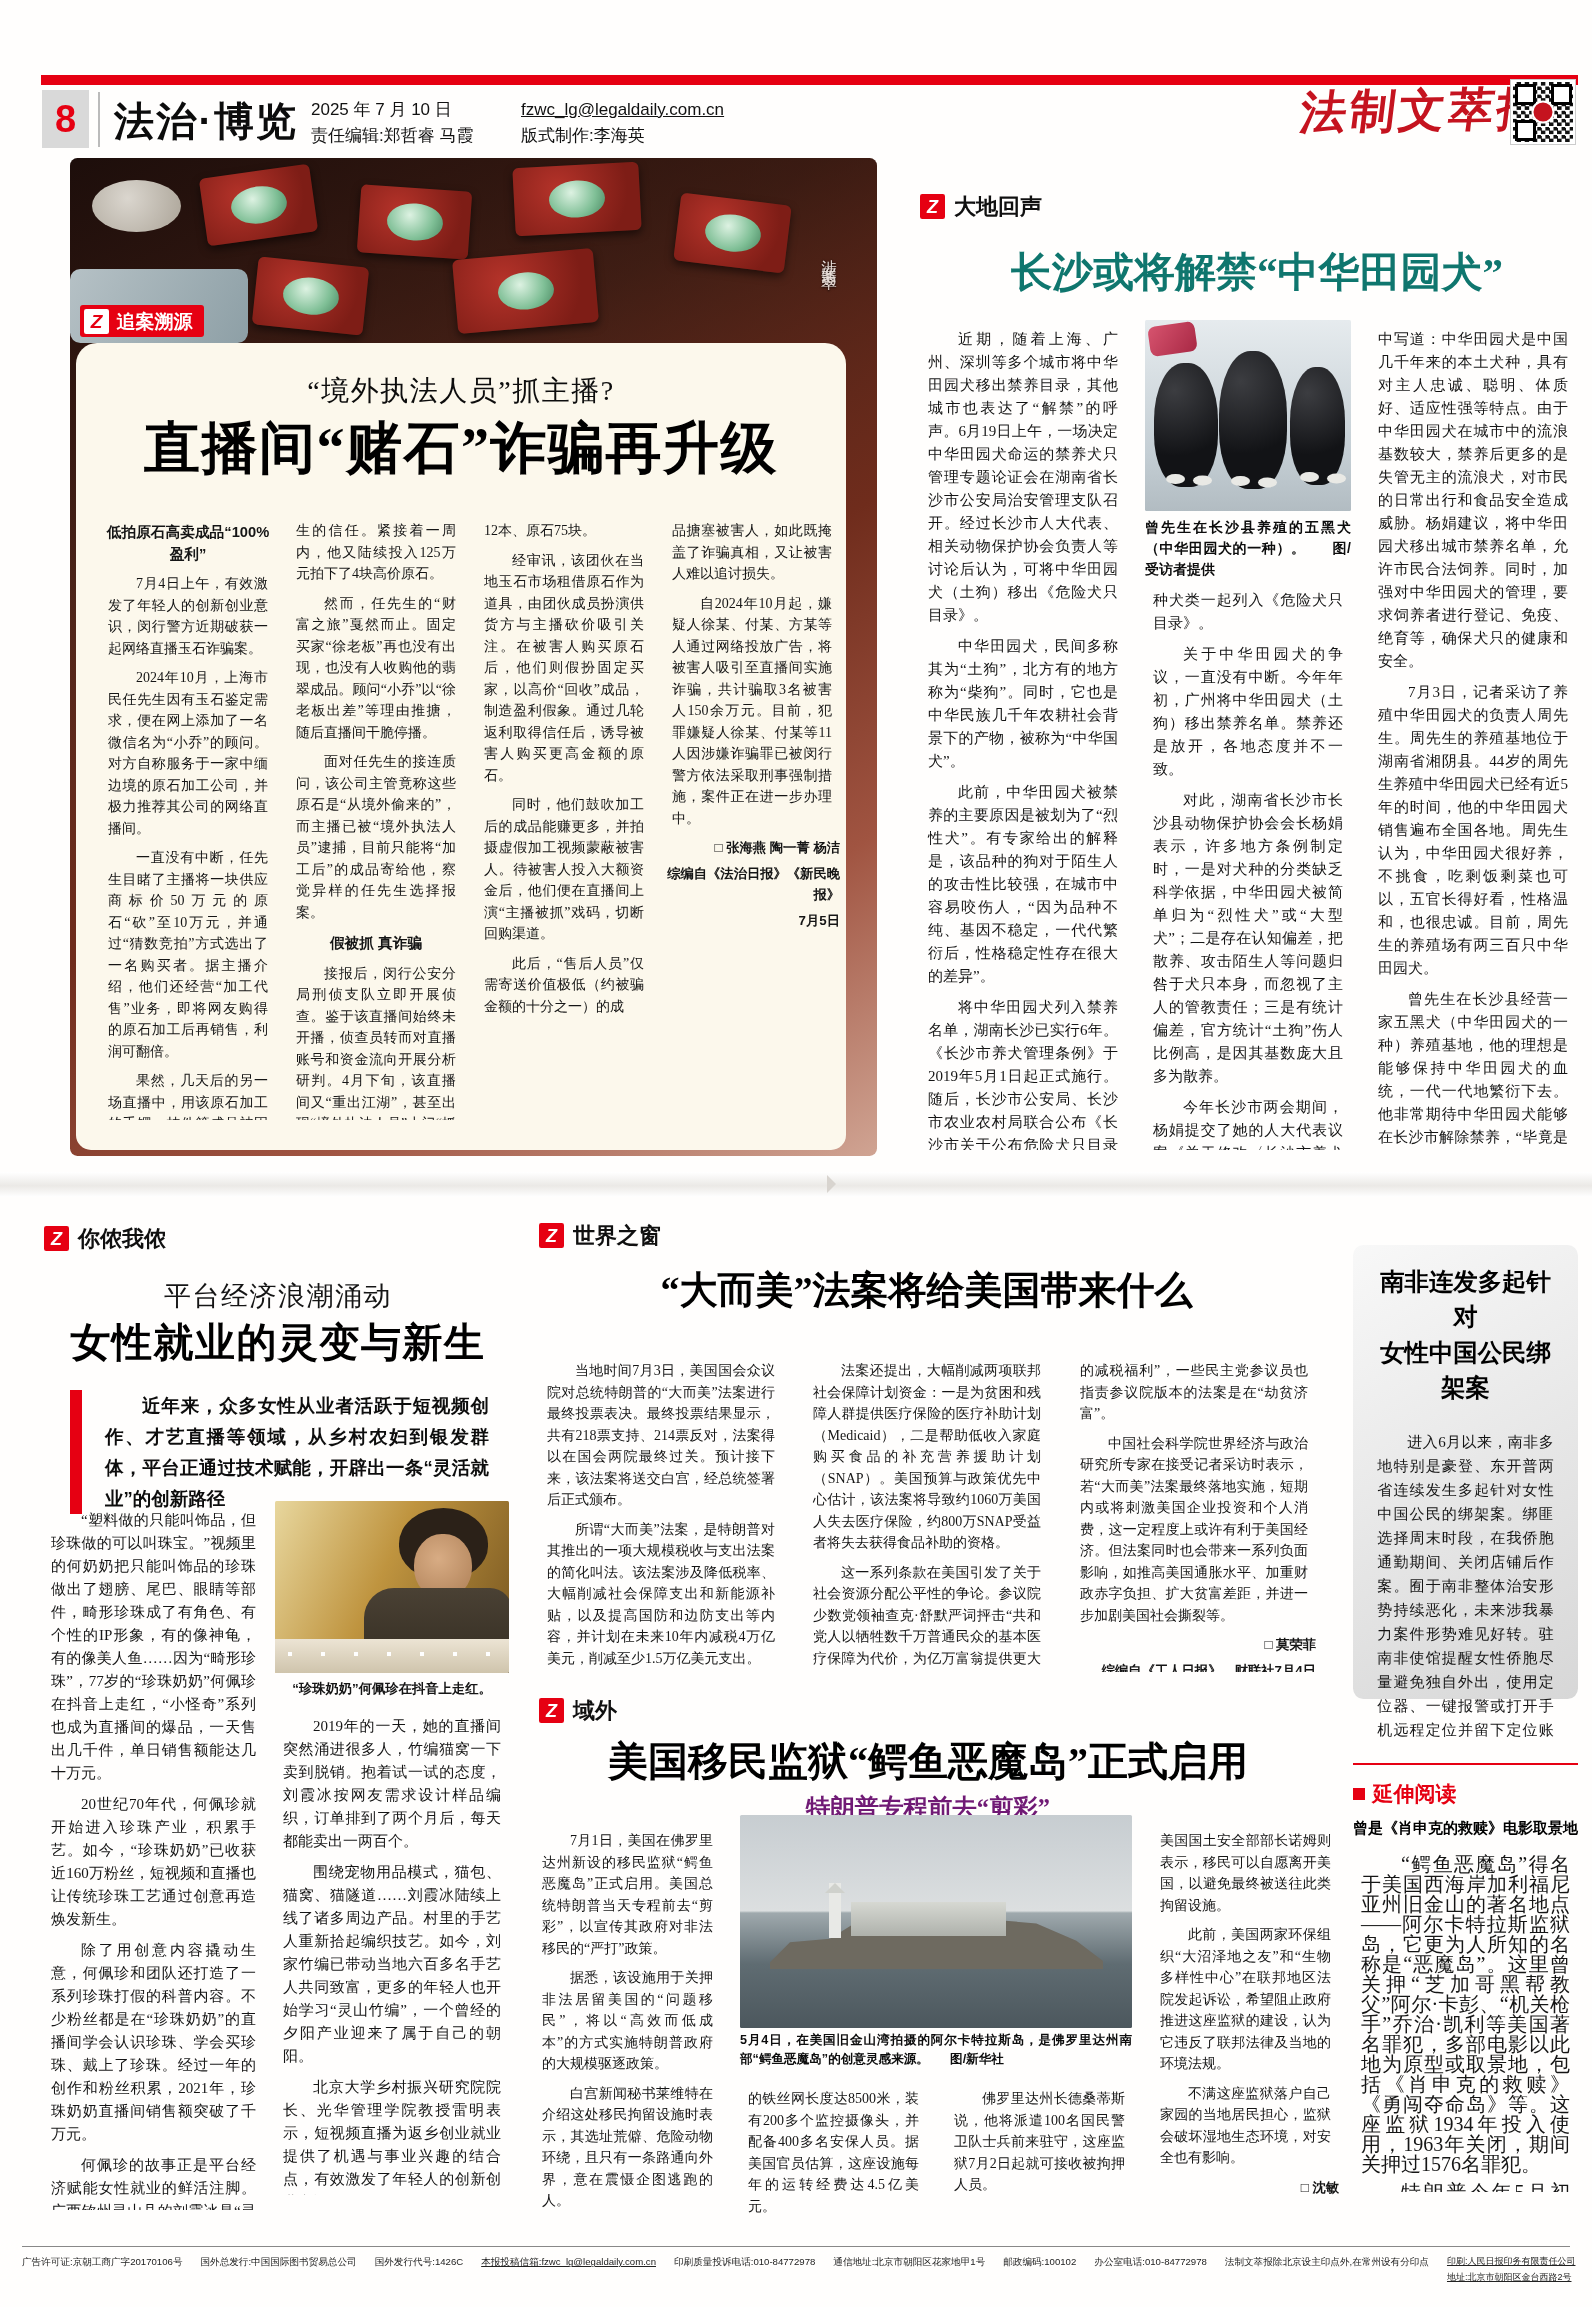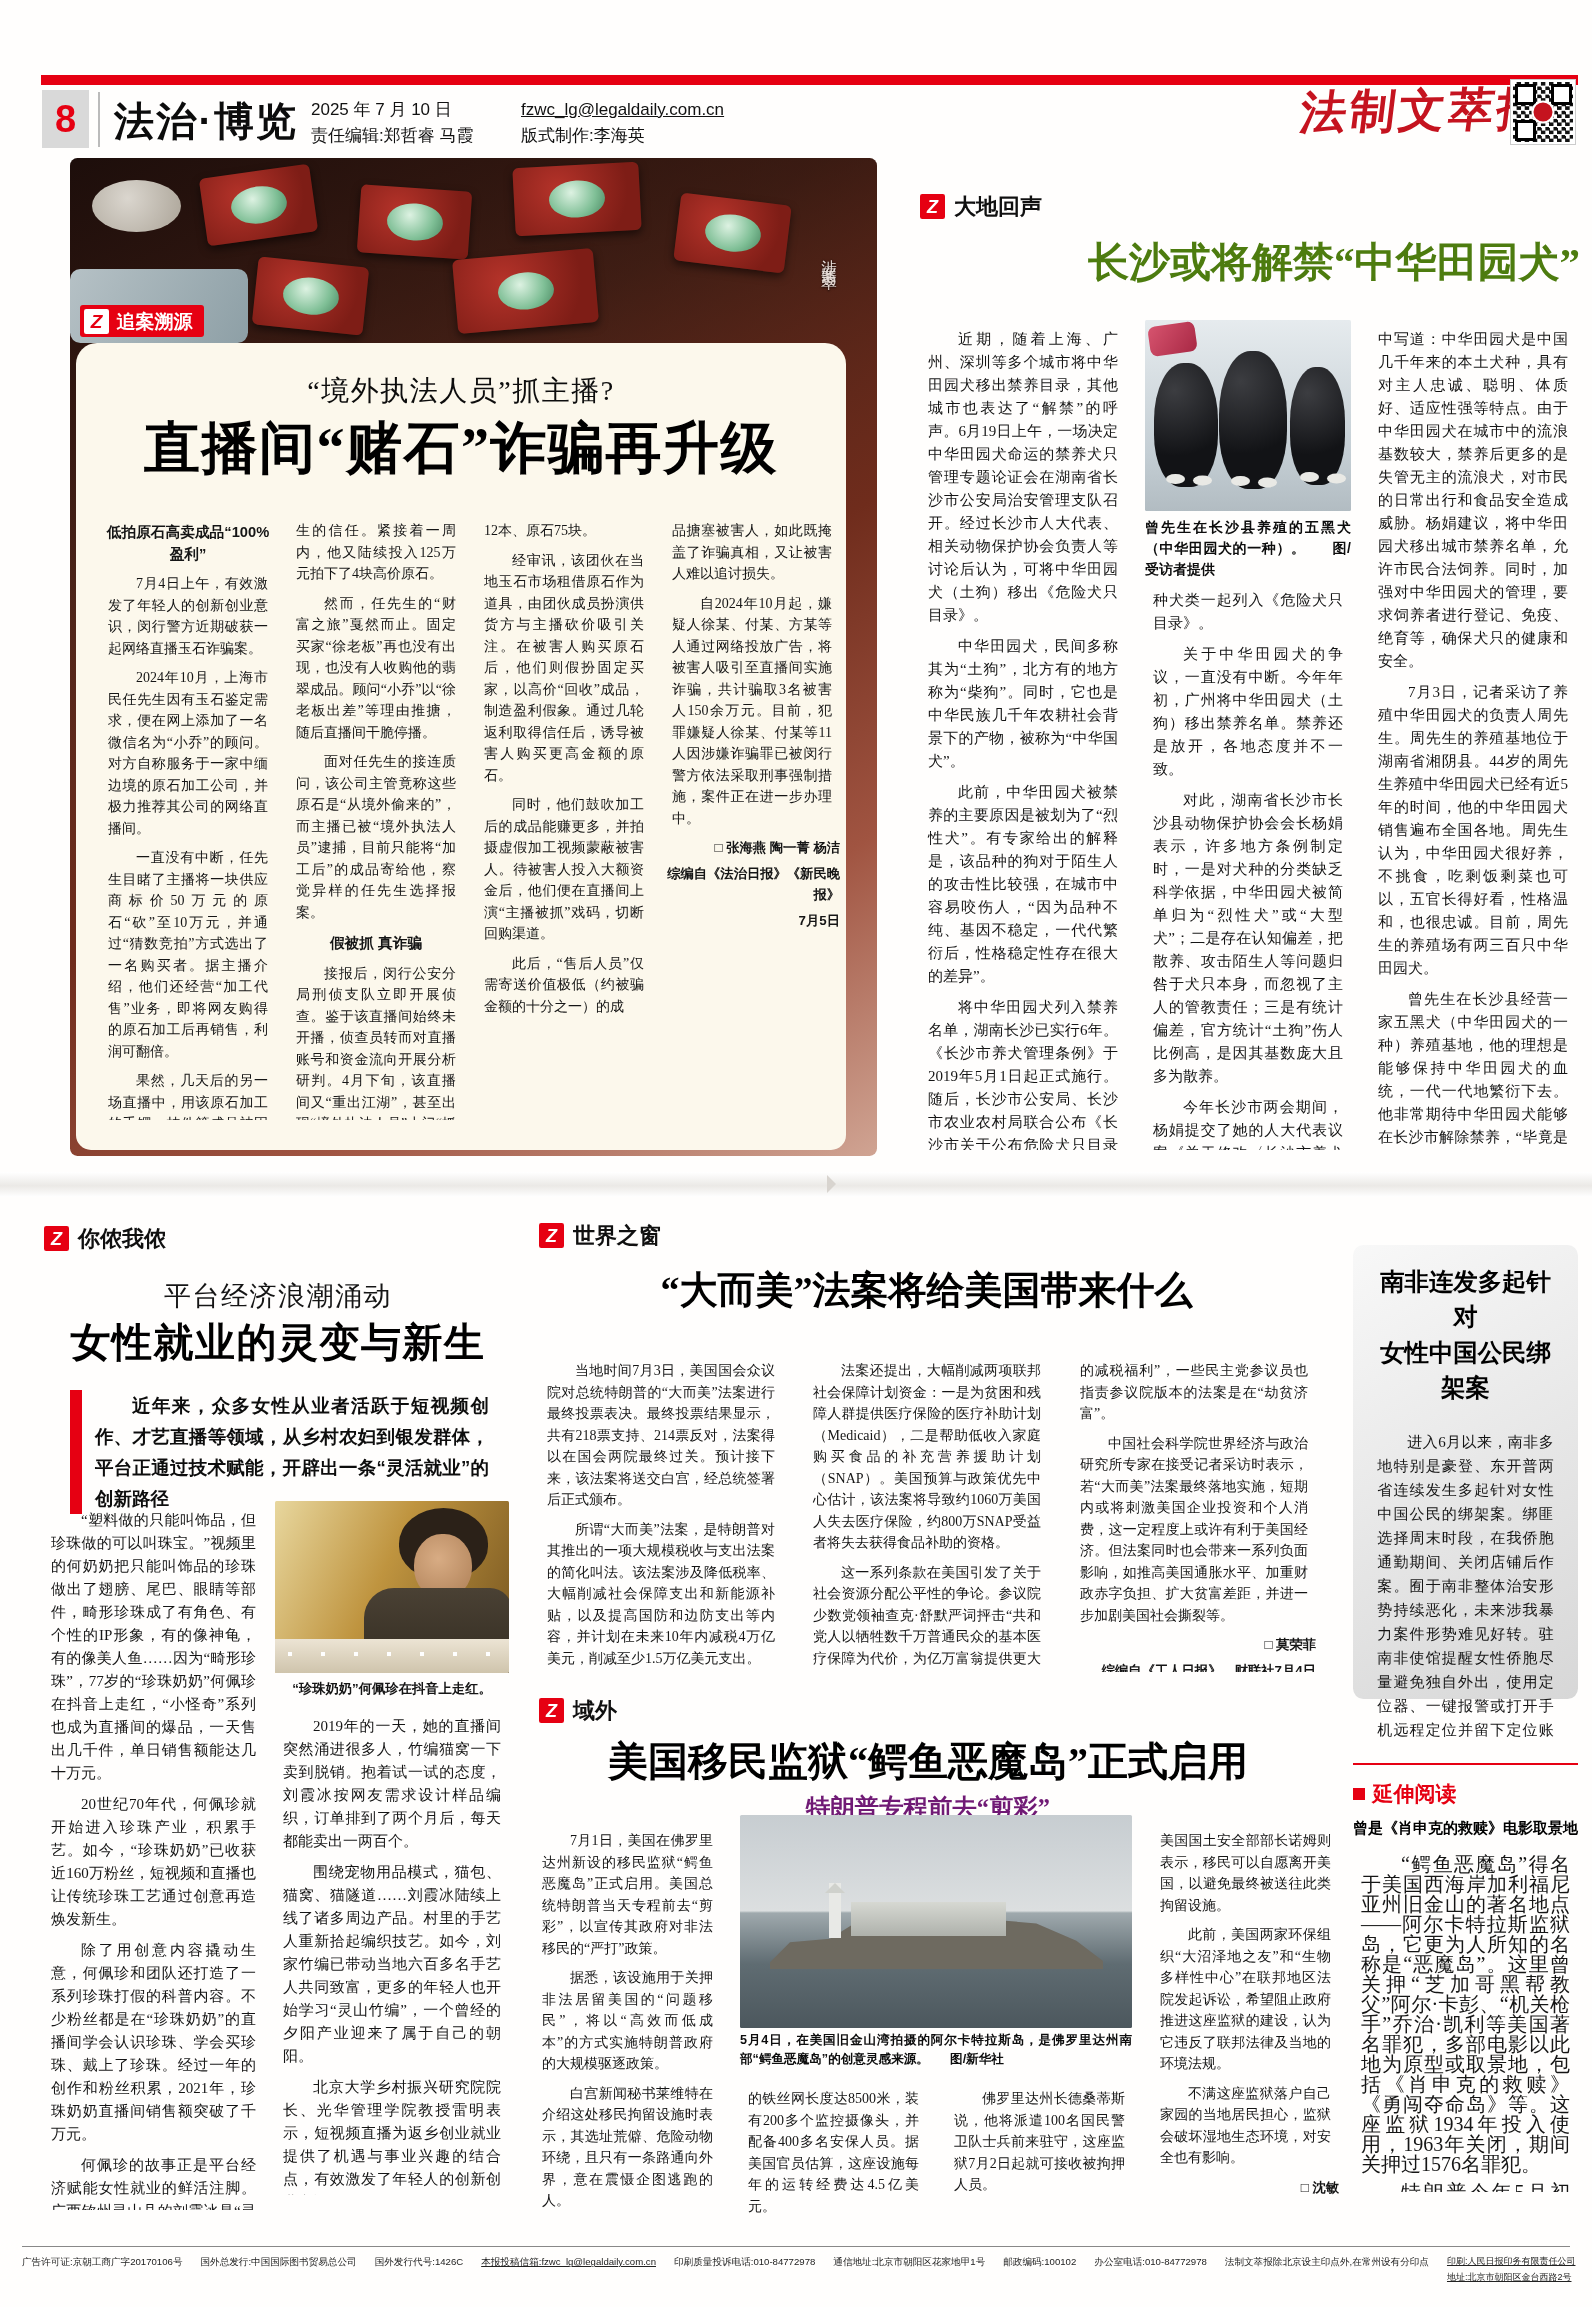--- a/index.html
+++ b/index.html
@@ -70,22 +70,22 @@
   .art1-card{position:absolute;left:6px;top:185px;width:770px;height:807px;background:#fcf8ec;
              border-radius:21px 21px 15px 15px;}
   .art1-kicker{position:absolute;left:0;top:31px;width:100%;text-align:center;
                font:400 28px/1.2 "Liberation Serif","DejaVu Serif",serif;color:#0d0d0d;letter-spacing:1.5px;}
   .art1-headline{position:absolute;left:0;top:73px;width:100%;margin:0;text-align:center;
                font:900 56px/1.15 "Liberation Serif","DejaVu Serif",serif;color:#000;letter-spacing:1.5px;}
   .art1 .col{top:169px;width:176px;height:608px;font-size:14px;line-height:21.5px;}
   .art1 .c1{left:24px;} .art1 .c2{left:212px;} .art1 .c3{left:400px;} .art1 .c4{left:588px;}
 
   
-  .dog-h2{position:absolute;left:914px;top:238px;width:666px;margin:0;text-align:right;
-          font:900 41px/1.2 "Liberation Serif","DejaVu Serif",serif;color:#4d7c0f;}
+  .dog-h2{position:absolute;left:914px;top:238px;width:666px;margin:10px;text-align:center;
+          font:900 41px/1.2 "Liberation Serif","DejaVu Serif",serif;color:#0f766e;}
   .dogcol{font-size:15px;line-height:23px;}
   .dog-c1{left:920px;top:320px;width:206px;height:830px;}
   .dog-c2{left:1145px;top:320px;width:206px;height:830px;}
   .dog-c3{left:1370px;top:320px;width:206px;height:830px;}
   .puppy-photo{position:relative;width:206px;height:191px;overflow:hidden;border-radius:1.5px;
           background:linear-gradient(#e6ebee,#c4ced4 70%,#b2bcc2);}
   .pup{position:absolute;border-radius:46% 46% 42% 42%;
        background:radial-gradient(circle at 32% 22%, #3c3d41, #121316 62%);}
   .pup::after{content:"";position:absolute;left:18%;bottom:3px;width:19px;height:10.4px;border-radius:50%;
        background:#e9e9e5;box-shadow:27px 1.5px 0 #e9e9e5;}
@@ -101,21 +101,21 @@
   .tear{position:absolute;left:0;top:1172px;width:1593px;height:25px;
         background:linear-gradient(#ffffff, #ebe9e6 55%, #ffffff);}
   .tear::after{content:"";position:absolute;left:827px;top:3px;width:0;height:0;
         border:9.6px solid transparent;border-left-color:#d8d4cf;}
 
   
   .women-kicker{position:absolute;left:41px;top:1280px;width:474px;text-align:center;
         font:400 27px/1.2 "Liberation Serif","DejaVu Serif",serif;letter-spacing:1.5px;}
   .women-h{position:absolute;left:41px;top:1319px;width:474px;margin:0;text-align:center;
         font:900 40px/1.2 "Liberation Serif","DejaVu Serif",serif;letter-spacing:1.5px;color:#000;}
-  .intro{position:absolute;left:70px;top:1390px;width:419px;border-left:12px solid #e60012;padding-left:13px;
+  .intro{position:absolute;left:70px;top:1390px;width:419px;border-left:12px solid #e60012;padding-left:23px;
         font:700 18.5px/31px "Liberation Sans","DejaVu Sans",sans-serif;color:#0d0d0d;text-align:justify;text-indent:2em;}
   .wom-c1{left:43px;top:1501px;width:221px;height:709px;font-size:15px;line-height:23px;}
   .wom-c2{position:absolute;left:275px;top:1501px;width:234px;height:709px;overflow:hidden;}
   .wphoto{position:relative;width:234px;height:172px;overflow:hidden;border-radius:1.5px;
         background:linear-gradient(115deg,#e8d79e,#bf943f 45%,#7c5a22 95%);}
   .whair{position:absolute;left:124px;top:7.4px;width:89px;height:71px;border-radius:50% 50% 46% 46%;background:#2b2118;}
   .wface{position:absolute;left:139px;top:33px;width:58px;height:65px;border-radius:48%;
         background:radial-gradient(circle at 42% 38%,#d8ac84,#b5875e 80%);}
   .wbody{position:absolute;left:89px;top:87px;width:148px;height:89px;border-radius:30px 22px 0 0;
         background:linear-gradient(#4a4134,#322b20);}

